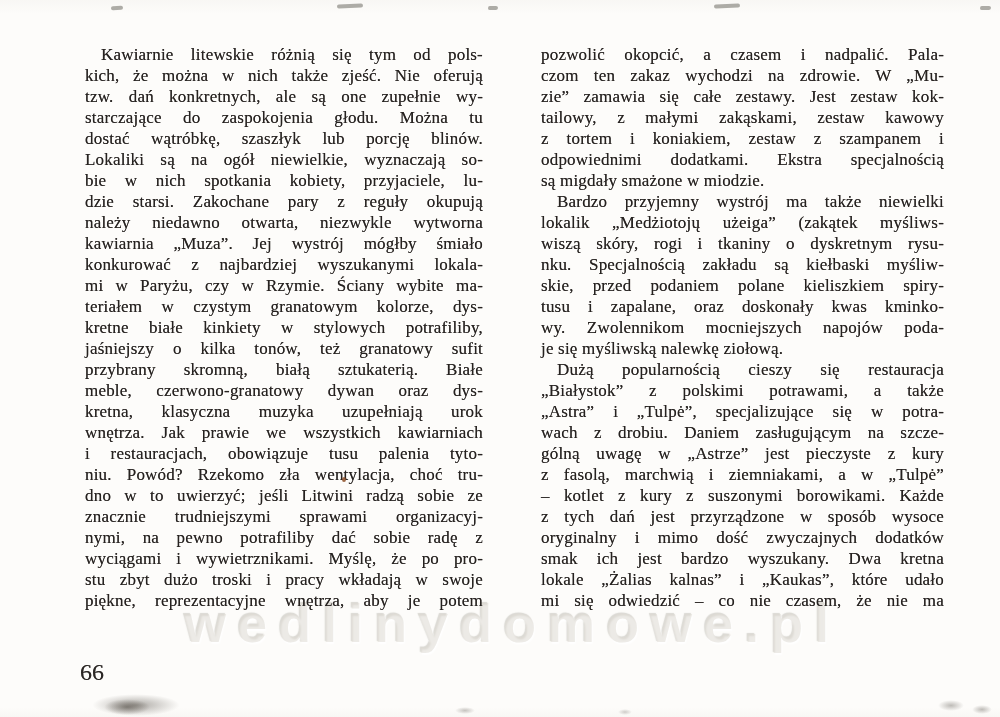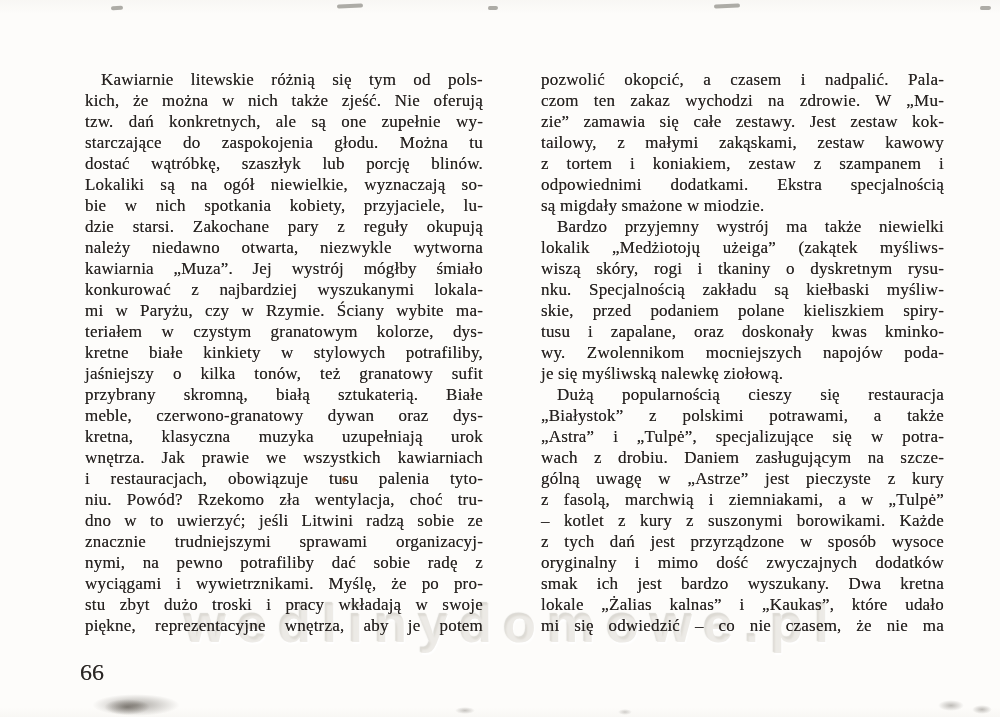--- a/index.html
+++ b/index.html
@@ -18,21 +18,21 @@
     background:linear-gradient(to bottom, rgba(205,202,195,0.10), rgba(205,202,195,0));
   }
   .edge-grain-bottom{
     position:absolute;left:0;bottom:0;width:1000px;height:10px;
     background:linear-gradient(to top, rgba(205,202,195,0.10), rgba(205,202,195,0));
   }
   .columns{
     position:absolute;top:44px;left:85px;
     display:flex;gap:58px;z-index:2;
   }
-  .column{width:398px;margin-top:25px;}
+  .column{width:398px;}
   .column.right{width:403px;}
   .line{
     font-size:17px;line-height:21px;
     color:#262220;
     letter-spacing:0.2px;
     text-align:justify;
     text-align-last:justify;
     text-shadow:0 0 0.45px rgba(38,34,32,0.65);
   }
   .line.end{text-align-last:left;}

